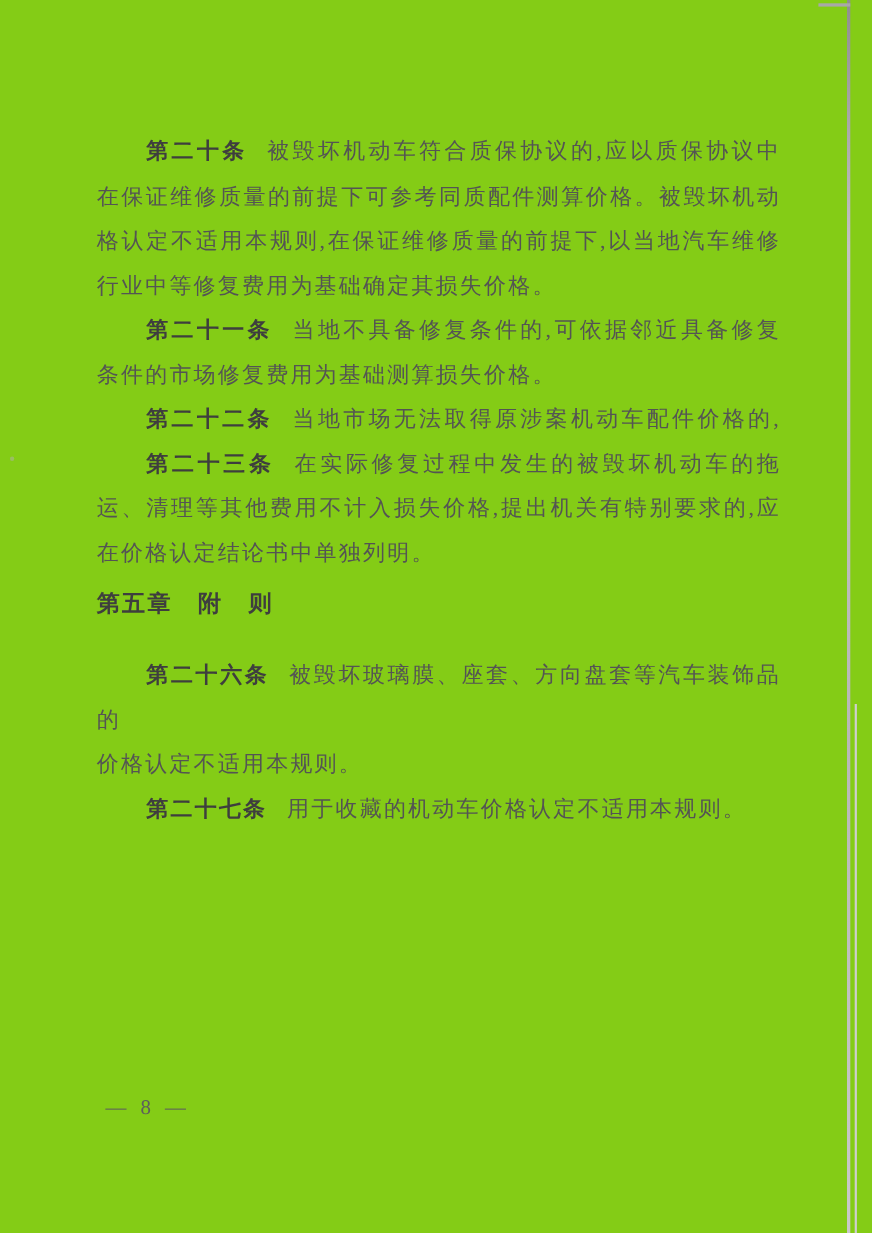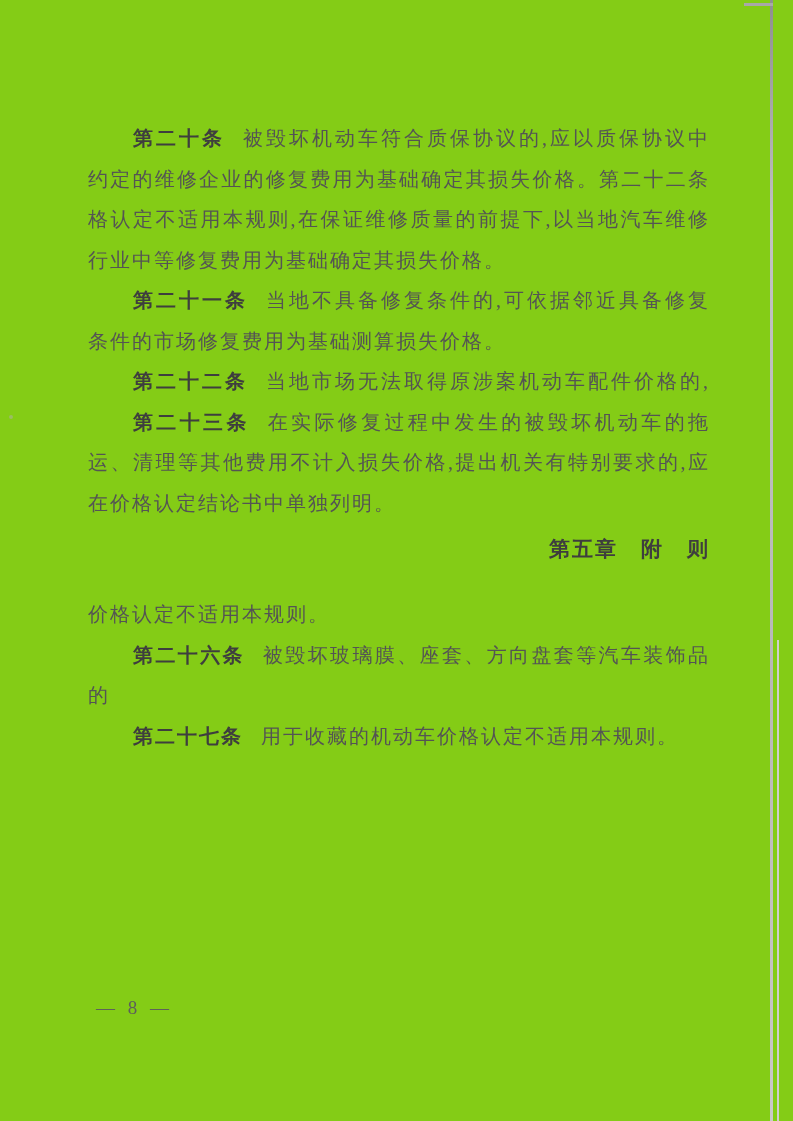--- a/index.html
+++ b/index.html
@@ -43,21 +43,21 @@
     font-weight: 700;
     color: #3e3e3e;
     margin-right: 18px;
   }
   .heading {
     font-family: "Liberation Sans", sans-serif;
     font-weight: 700;
     font-size: 21px;
     line-height: 40px;
     letter-spacing: 2px;
-    text-align: right;
+    text-align: left;
     color: #3e3e3e;
     margin: 6px 0 25px 0;
   }
   .page-number {
     position: absolute;
     left: 96px;
     top: 996px;
     font-size: 19px;
     line-height: 24px;
     letter-spacing: 4px;
@@ -101,21 +101,21 @@
   }
 </style>
 </head>
 <body>
 
 <div class="page">
   <div class="content">
 
     <div class="article">
       <div class="line first"><span class="term">第二十条</span><span>被毁坏机动车符合质保协议的,应以质保协议中</span></div>
-      <div class="line">约定的维修企业的修复费用为基础确定其损失价格。第二十二条</div>
+      <div class="line">在保证维修质量的前提下可参考同质配件测算价格。被毁坏机动</div>
       <div class="line">格认定不适用本规则,在保证维修质量的前提下,以当地汽车维修</div>
       <div class="line last">行业中等修复费用为基础确定其损失价格。</div>
     </div>
 
     <div class="article">
       <div class="line first"><span class="term">第二十一条</span><span>当地不具备修复条件的,可依据邻近具备修复</span></div>
       <div class="line last">条件的市场修复费用为基础测算损失价格。</div>
     </div>
 
     <div class="article">
@@ -126,22 +126,22 @@
       <div class="line first"><span class="term">第二十三条</span><span>在实际修复过程中发生的被毁坏机动车的拖</span></div>
       <div class="line">运、清理等其他费用不计入损失价格,提出机关有特别要求的,应</div>
       <div class="line last">在价格认定结论书中单独列明。</div>
     </div>
 
 
     <div class="heading">第五章　附　则</div>
 
 
     <div class="article">
+      <div class="line first"><span class="term">第二十六条</span><span>被毁坏玻璃膜、座套、方向盘套等汽车装饰品的</span></div>
       <div class="line last">价格认定不适用本规则。</div>
-      <div class="line first"><span class="term">第二十六条</span><span>被毁坏玻璃膜、座套、方向盘套等汽车装饰品的</span></div>
     </div>
 
     <div class="article">
       <div class="line first last"><span class="term">第二十七条</span><span>用于收藏的机动车价格认定不适用本规则。</span></div>
     </div>
 
 
   </div>
 
   <div class="page-number">— 8 —</div>

